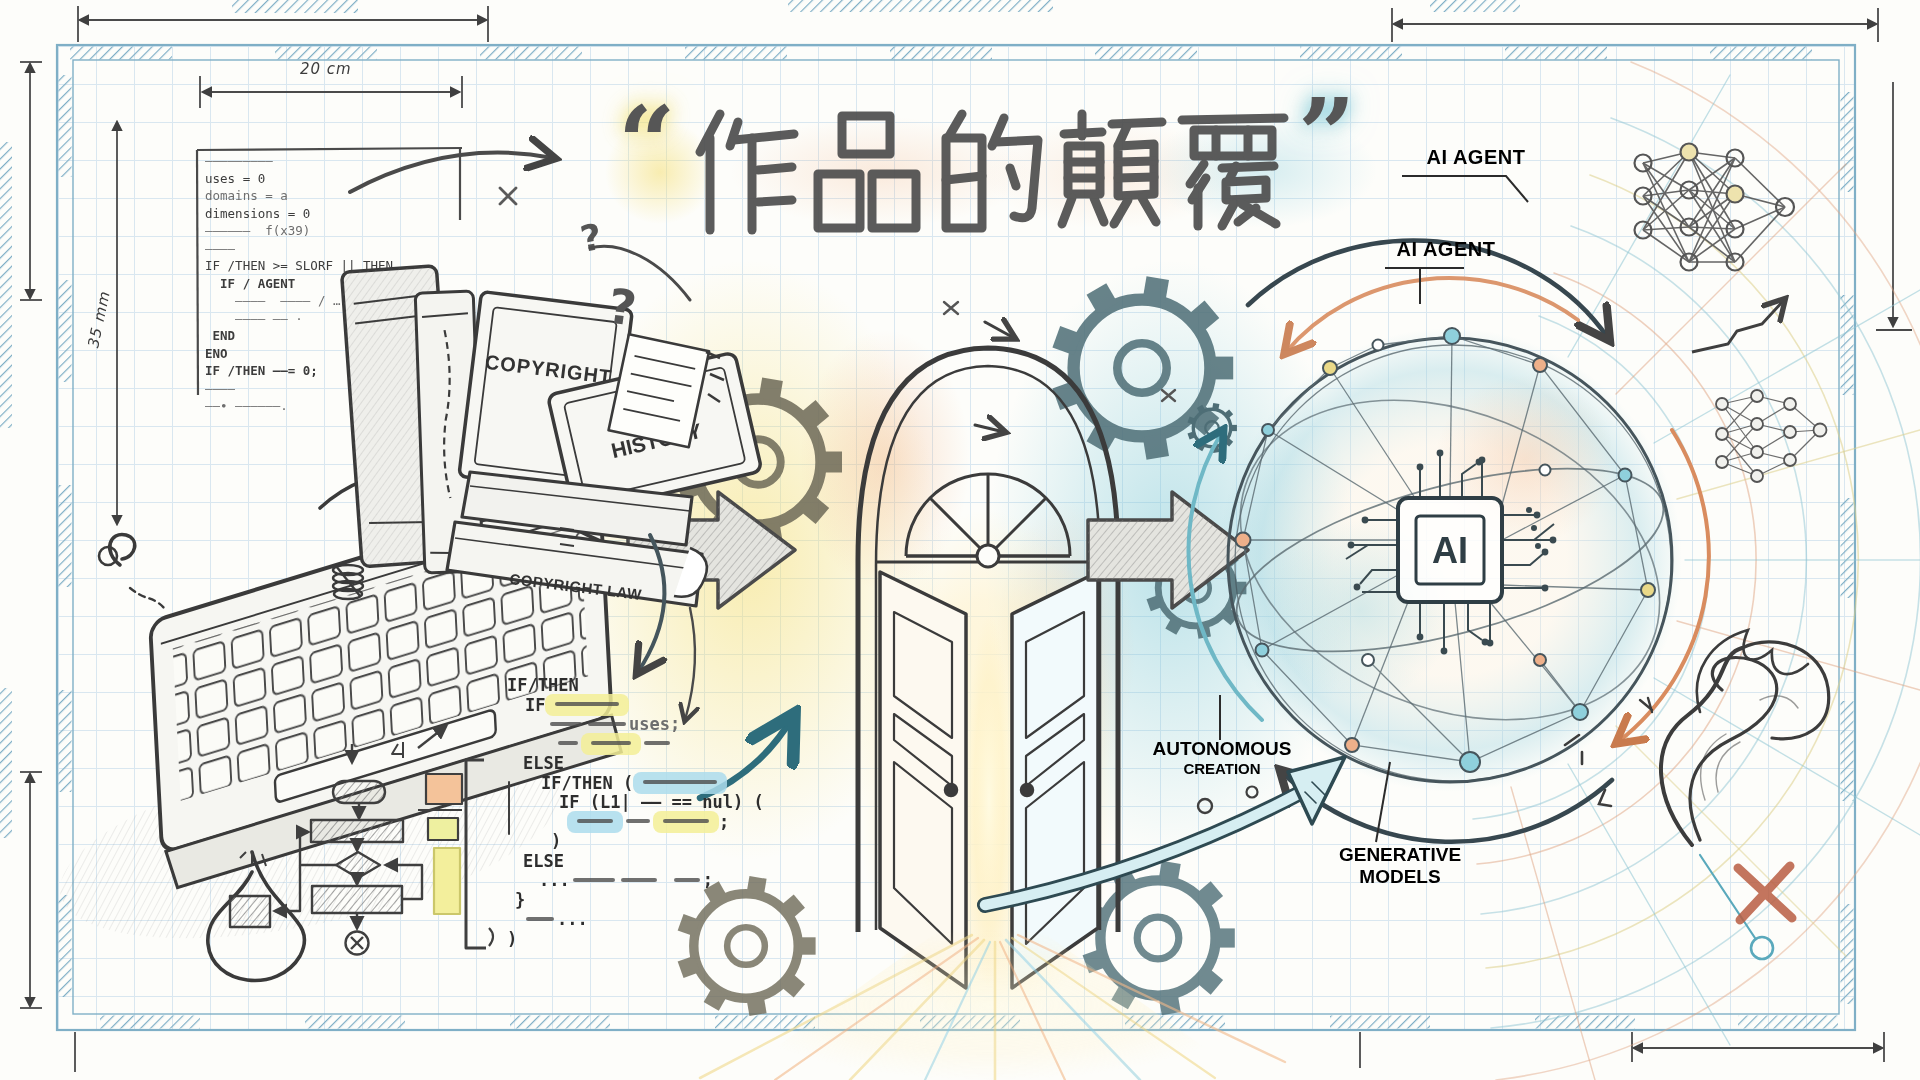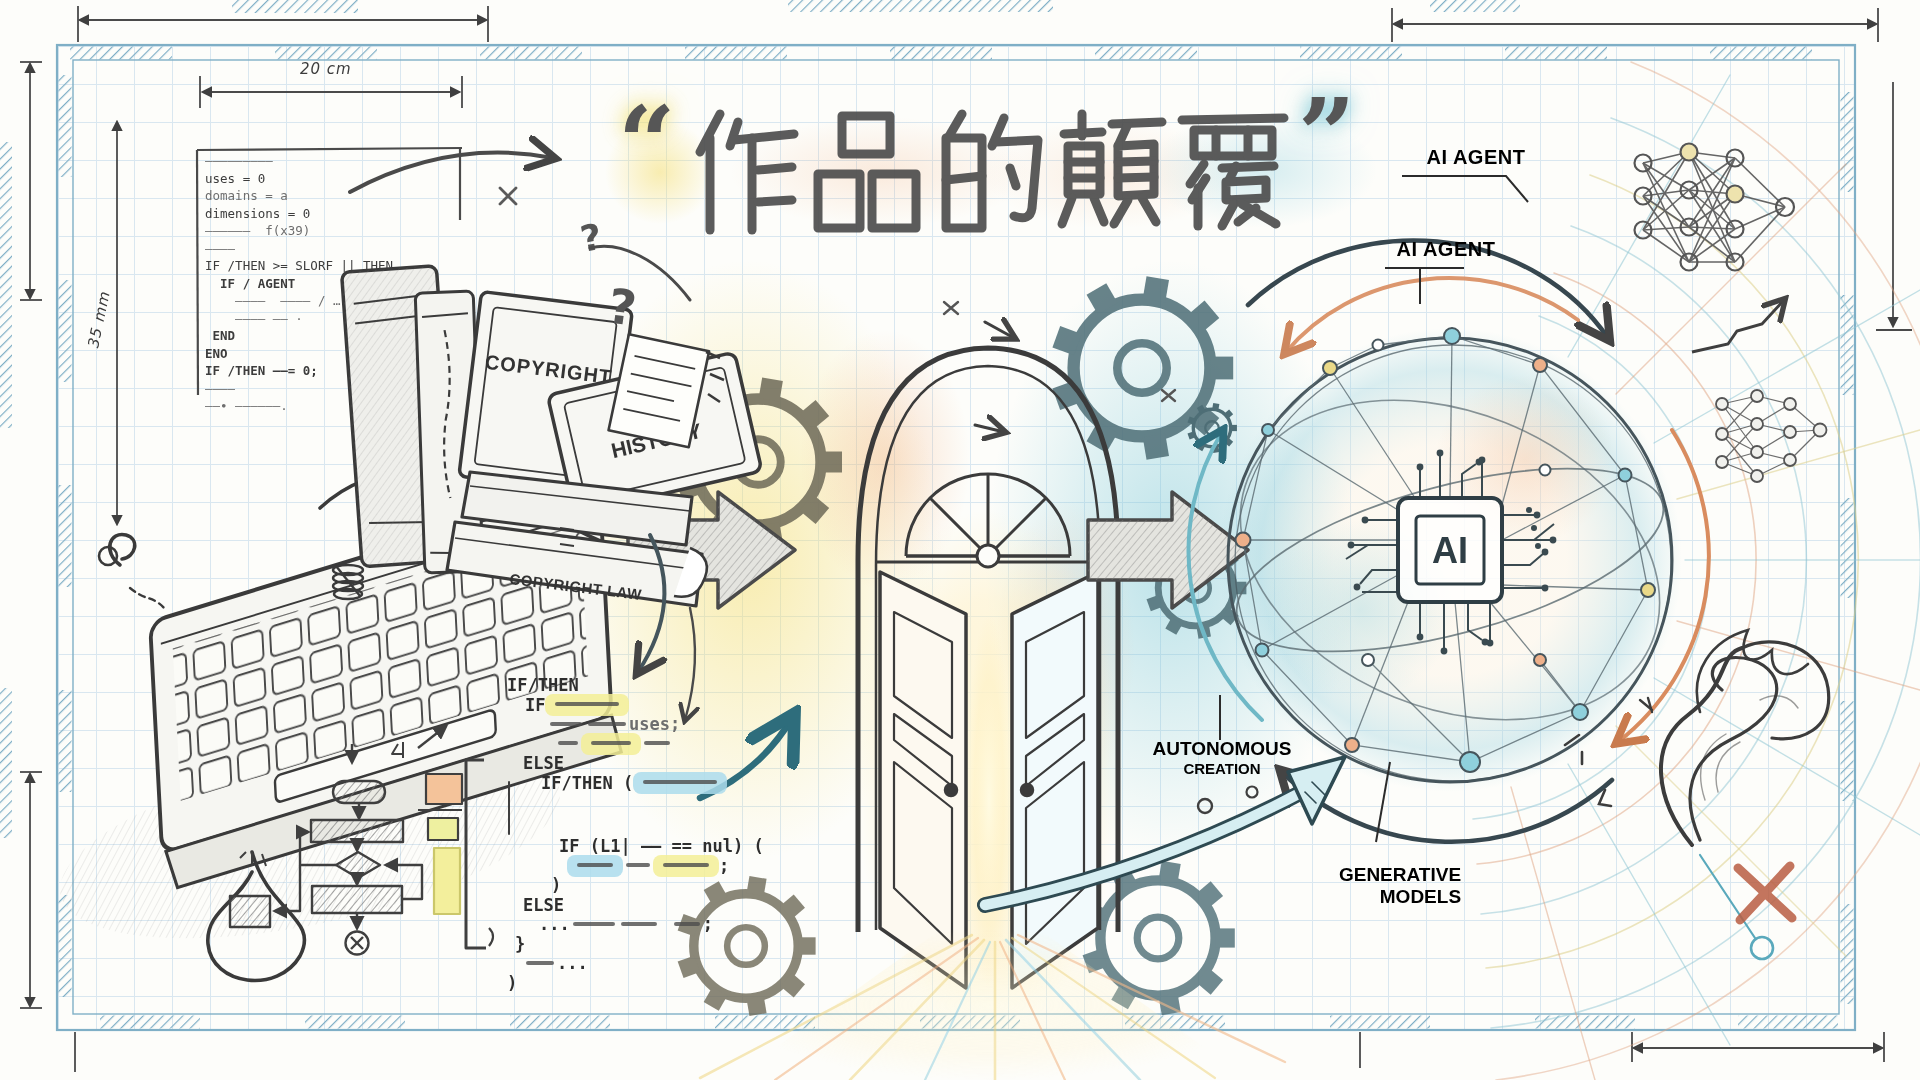--- a/index.html
+++ b/index.html
@@ -683,33 +683,33 @@
     <div class="muted">――∙ ――――――.</div>
   </div>
 
   <div class="abs pseudo">
     <div class="pl"><span>IF/THEN</span></div>
     <div class="pl" style="padding-left:18px;"><span>IF</span><span class="hl y"><span class="bar" style="width:64px;"></span></span></div>
     <div class="pl" style="padding-left:40px;"><span class="bar" style="width:32px;"></span><span class="bar" style="width:38px;"></span><span class="muted">uses;</span></div>
     <div class="pl" style="padding-left:48px;"><span class="bar" style="width:20px;"></span><span class="hl y"><span class="bar" style="width:40px;"></span></span><span class="bar" style="width:26px;"></span></div>
     <div class="pl" style="padding-left:16px;"><span>ELSE</span></div>
     <div class="pl" style="padding-left:34px;"><span>IF/THEN (</span><span class="hl b"><span class="bar" style="width:74px;"></span></span></div>
-    <div class="pl" style="padding-left:52px;margin-top:44px;"><span>IF (L1| —— == nul) (</span></div>
+    <div class="pl" style="padding-left:52px;"><span>IF (L1| —— == nul) (</span></div>
     <div class="pl" style="padding-left:60px;"><span class="hl b"><span class="bar" style="width:36px;"></span></span><span class="bar" style="width:24px;"></span><span class="hl y"><span class="bar" style="width:46px;"></span></span><span>;</span></div>
     <div class="pl" style="padding-left:44px;"><span>)</span></div>
     <div class="pl" style="padding-left:16px;"><span>ELSE</span></div>
     <div class="pl" style="padding-left:32px;"><span>...</span><span class="bar" style="width:42px;"></span><span class="bar" style="width:36px;"></span><span class="bar" style="width:26px;margin-left:14px;"></span><span>;</span></div>
     <div class="pl" style="padding-left:8px;"><span>}</span></div>
     <div class="pl" style="padding-left:16px;"><span class="bar" style="width:28px;"></span><span>...</span></div>
     <div class="pl"><span>)</span></div>
   </div>
 
   <span class="abs lbl" style="left:1476px;top:146px;transform:translateX(-50%);font-size:20px;letter-spacing:.5px;">AI AGENT</span>
   <span class="abs lbl" style="left:1446px;top:238px;transform:translateX(-50%);font-size:20px;letter-spacing:.5px;">AI AGENT</span>
   <div class="abs" style="left:1222px;top:738px;transform:translateX(-50%);text-align:center;">
     <div class="lbl" style="font-size:19px;">AUTONOMOUS</div>
     <div class="lbl" style="font-size:15px;">CREATION</div>
   </div>
-  <div class="abs" style="left:1400px;top:864px;transform:translateX(-50%);text-align:right;">
+  <div class="abs" style="left:1400px;top:844px;transform:translateX(-50%);text-align:center;">
     <div class="lbl" style="font-size:19px;">GENERATIVE</div>
     <div class="lbl" style="font-size:19px;">MODELS</div>
   </div>
 </div>
 
 </body></html>

